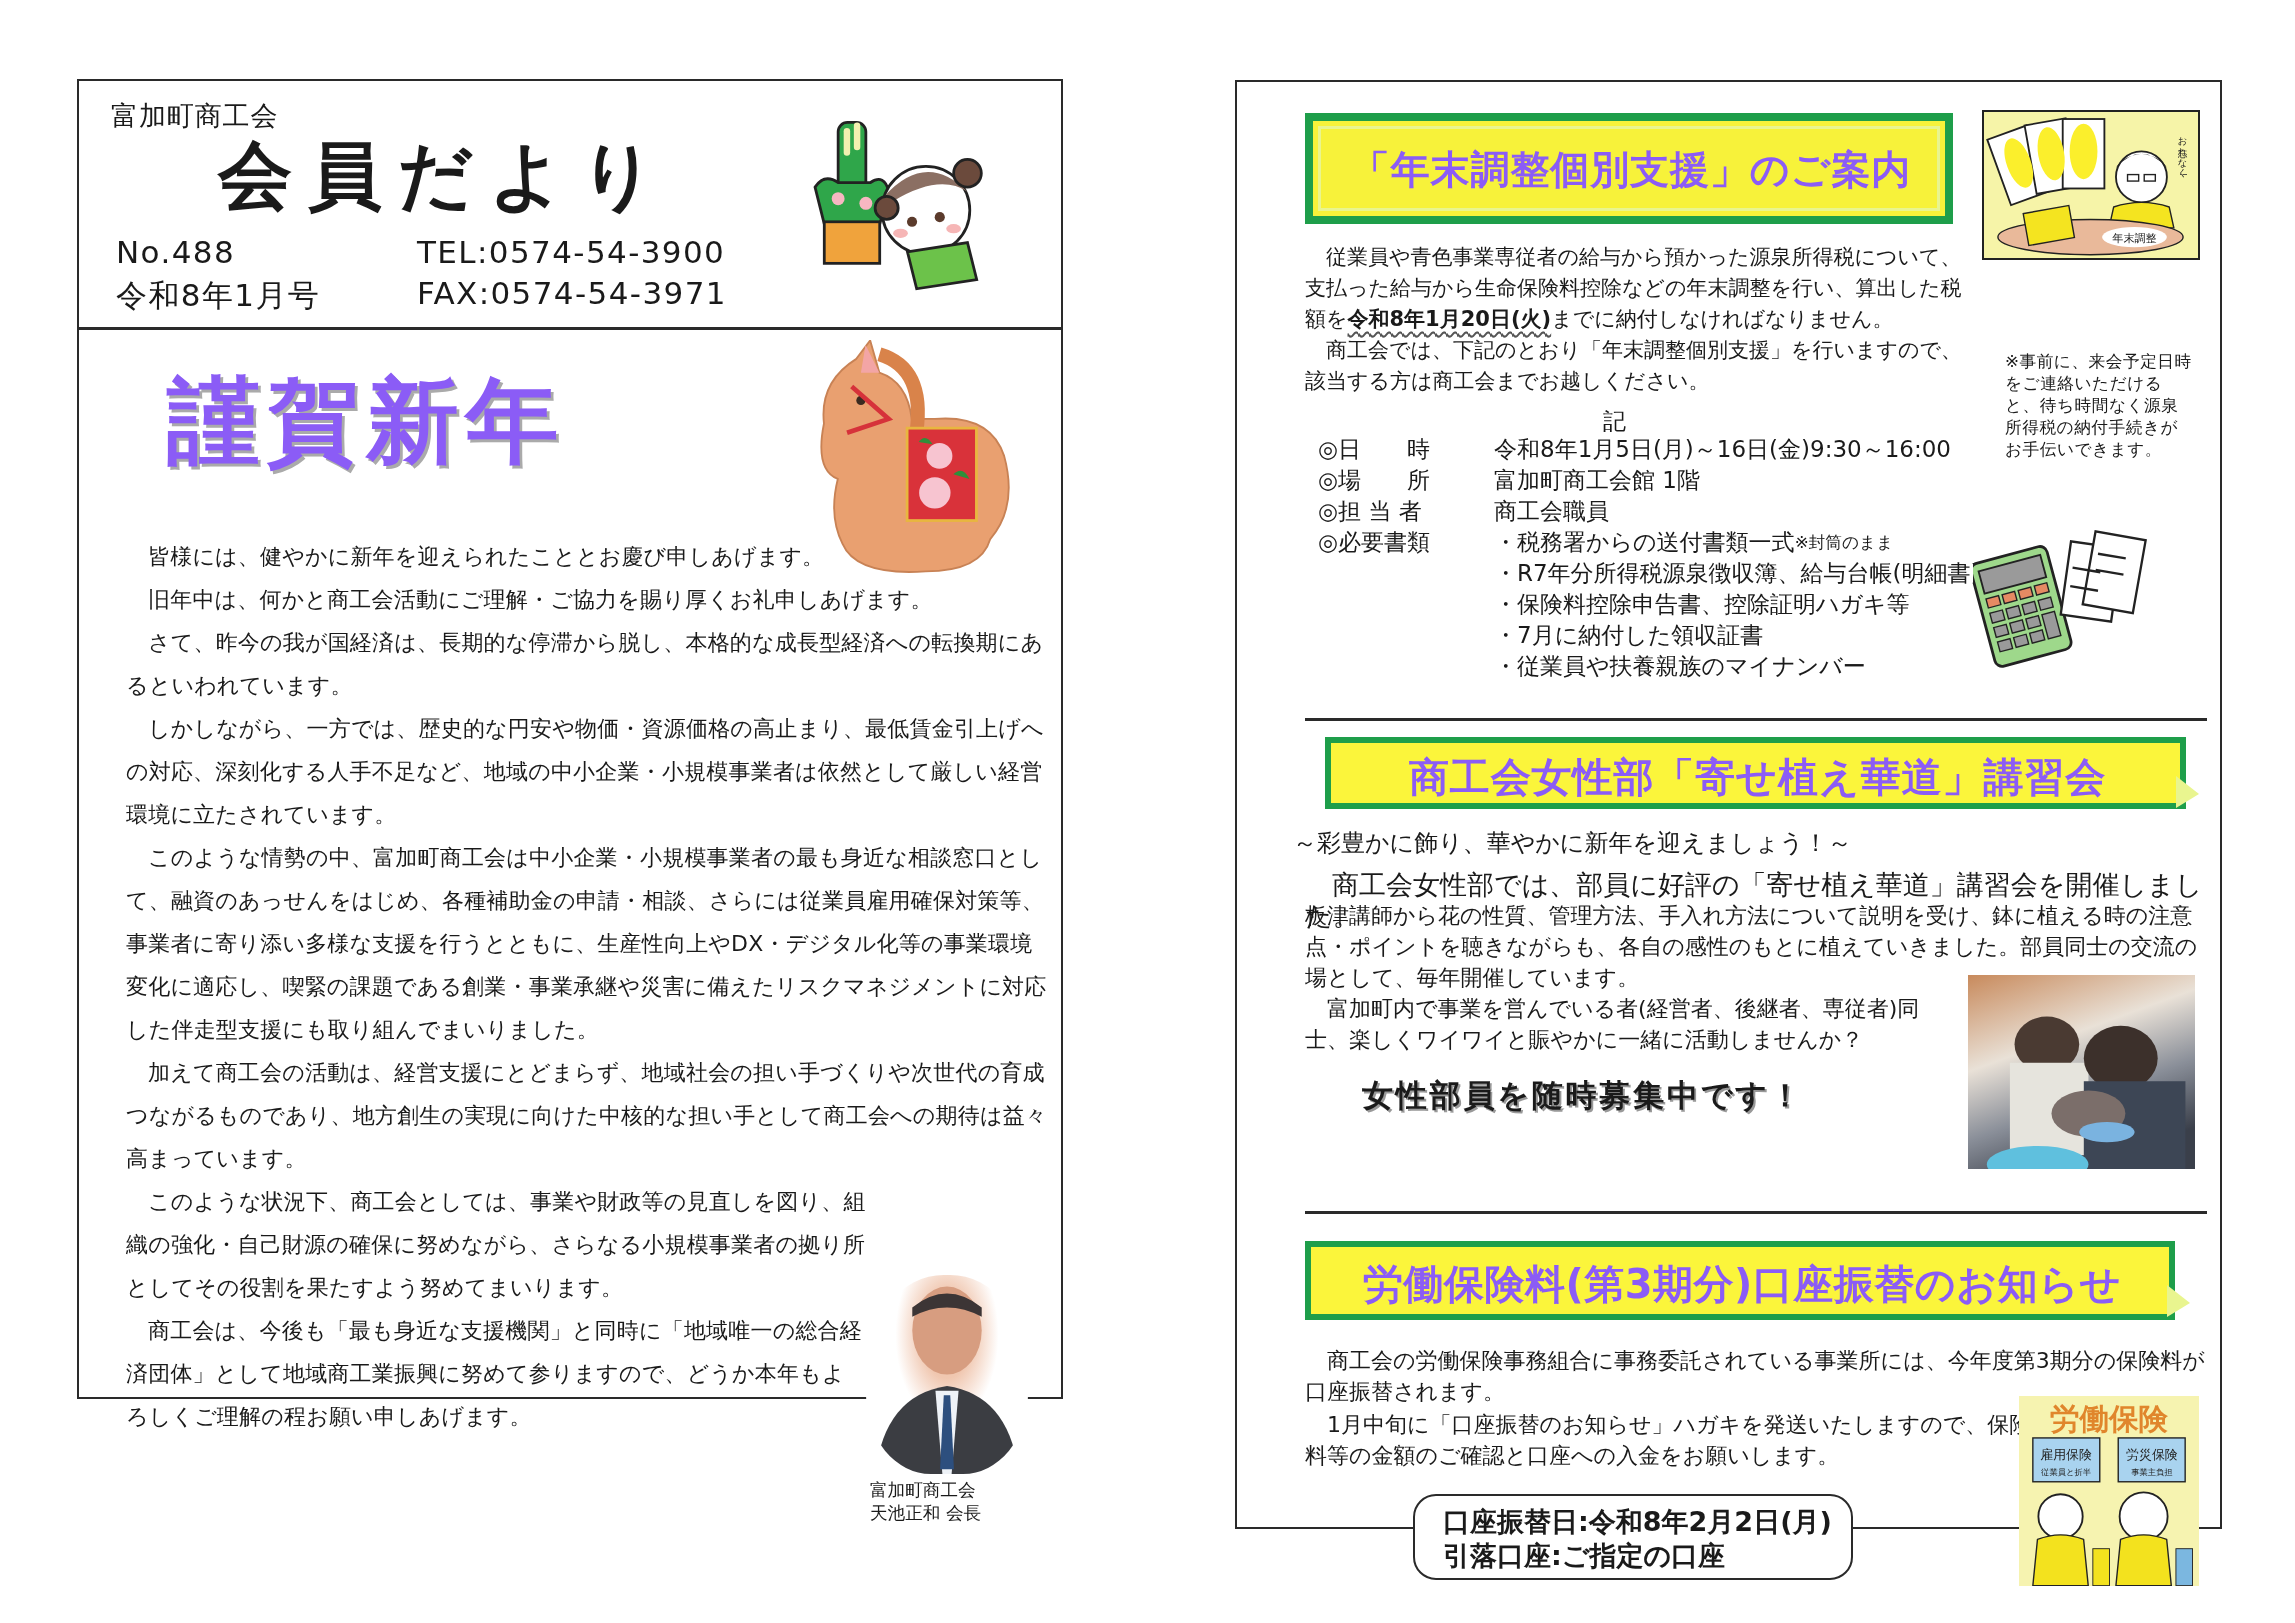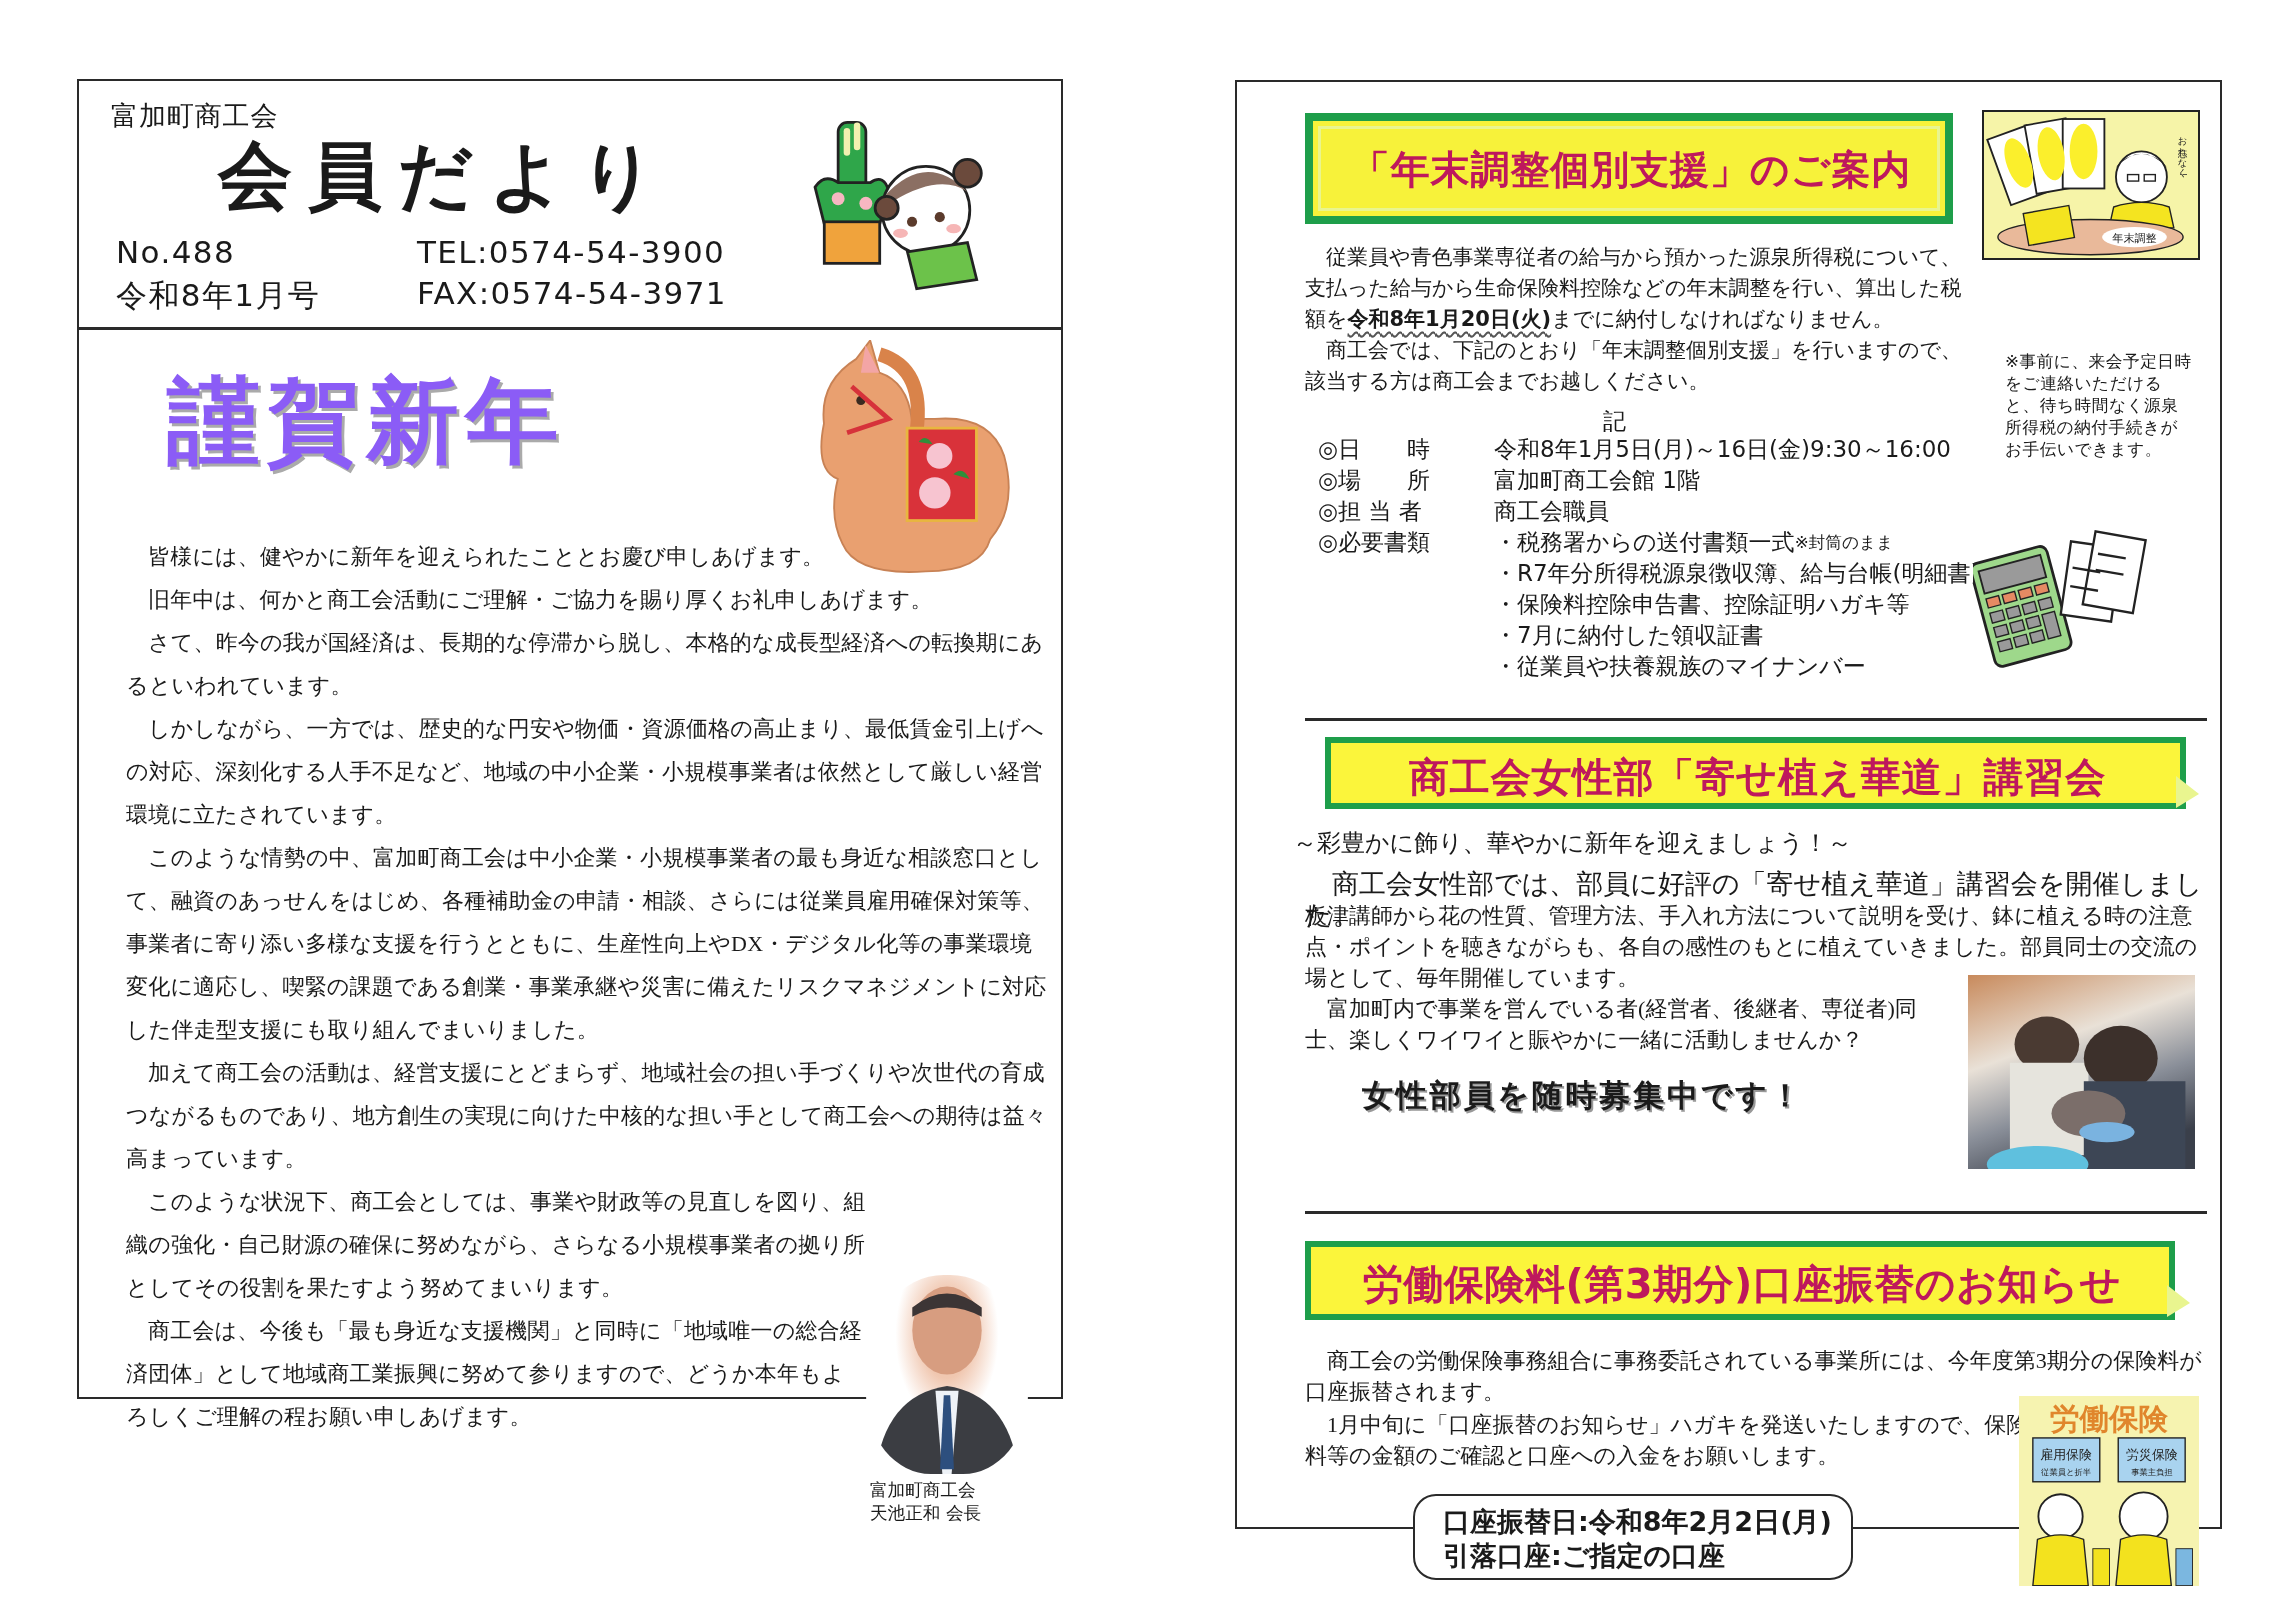--- a/index.html
+++ b/index.html
@@ -13,27 +13,27 @@
   
   .mast-divider { position:absolute; left:0; right:0; height:2.8px; background:#2a2a2a; }
   .org-small { font-size:27px; letter-spacing:0.9px; }
   .mast-title { font-size:74px; letter-spacing:15.7px; font-weight:bold; }
   .mast-meta { font-size:31px; letter-spacing:1.4px; }
   .kinga { font-size:93px; font-weight:900; letter-spacing:6.5px; font-family:"DejaVu Serif", serif; color:#8b5cf6;
            text-shadow: 2.8px 2.8px 0 #aaa; }
 
   .body-text { font-size:22px; line-height:43px; letter-spacing:0.2px; }
   .body-text p { margin:0; }
-  .indent { text-indent:1em;font-family:Liberation Serif, serif; }
+  .indent { text-indent:1em; }
 
   
   .banner-frame { position:absolute; background:#f7f23a; border:8.3px solid #1e9e4a; box-sizing:border-box; }
   .banner-frame .inner { position:absolute; left:4.6px; right:4.6px; top:4.6px; bottom:4.6px; border:3.7px solid #e9f58f; }
   .banner-tag { position:absolute; background:#fbf53b; border:6.5px solid #1e9e4a; border-right-width:6.5px; box-sizing:border-box; }
-  .banner-text { position:absolute; left:4px; right:0; text-align:center; font-weight:bold; color:#be185d; }
+  .banner-text { position:absolute; left:4px; right:0; text-align:center; font-weight:bold; color:#8b5cf6; }
   .fold { position:absolute; width:0; height:0; }
 
   .sec-text { font-size:21px; line-height:31px; }
   .notice-list { font-size:23px; line-height:31px; }
   .row { display:flex; }
   .row .lbl { width:176px; }
 
   .hr { position:absolute; height:2.8px; background:#2a2a2a; }
 
   .illus { position:absolute; box-sizing:border-box; }

